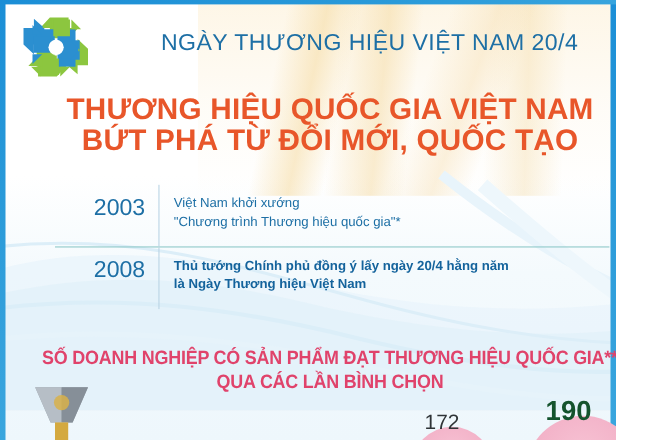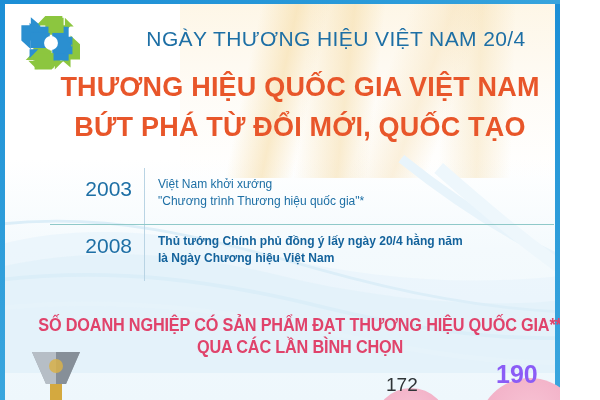--- a/index.html
+++ b/index.html
@@ -82,21 +82,21 @@
   }
   .hdr-main1, .hdr-main2 {
     position: absolute;
     left: 10px;
     width: 580px;
     text-align: center;
     font-weight: bold;
     color: #e8562a;
     white-space: nowrap;
   }
-  .hdr-main1 { top: 72px; font-size: 27px; letter-spacing: 0.2px; }
+  .hdr-main1 { top: 84px; font-size: 27px; letter-spacing: 0.2px; }
   .hdr-main2 { top: 112px; font-size: 27px; letter-spacing: 0.2px; }
 
   
   .timeline {
     position: absolute;
     left: 56px;
     top: 168px;
     width: 498px;
   }
   .tl-row {
@@ -184,21 +184,21 @@
     left: 386px;
     top: 374px;
     font-size: 19px;
     color: #2f3437;
   }
   .num-190 {
     left: 496px;
     top: 360px;
     font-size: 25px;
     font-weight: bold;
-    color: #8b5cf6;
+    color: #14532d;
   }
 
   
   .trophy {
     position: absolute;
     left: 18px;
     top: 350px;
     width: 76px;
     height: 60px;
   }
@@ -267,21 +267,21 @@
       </div>
     </div>
 
     <div class="tl-divider"></div>
 
     <div class="tl-row">
       <div class="tl-sep"></div>
       <div class="tl-year">2008</div>
       <div class="tl-text bold">
         <div>Thủ tướng Chính phủ đồng ý lấy ngày 20/4 hằng năm</div>
-        <div>là Ngày Chương hiệu Việt Nam</div>
+        <div>là Ngày Thương hiệu Việt Nam</div>
       </div>
     </div>
 
   </div>
 
   <div class="pink-head">
     <span>SỐ DOANH NGHIỆP CÓ SẢN PHẨM ĐẠT THƯƠNG HIỆU QUỐC GIA**</span>
     <span class="line2">QUA CÁC LẦN BÌNH CHỌN</span>
   </div>
 

